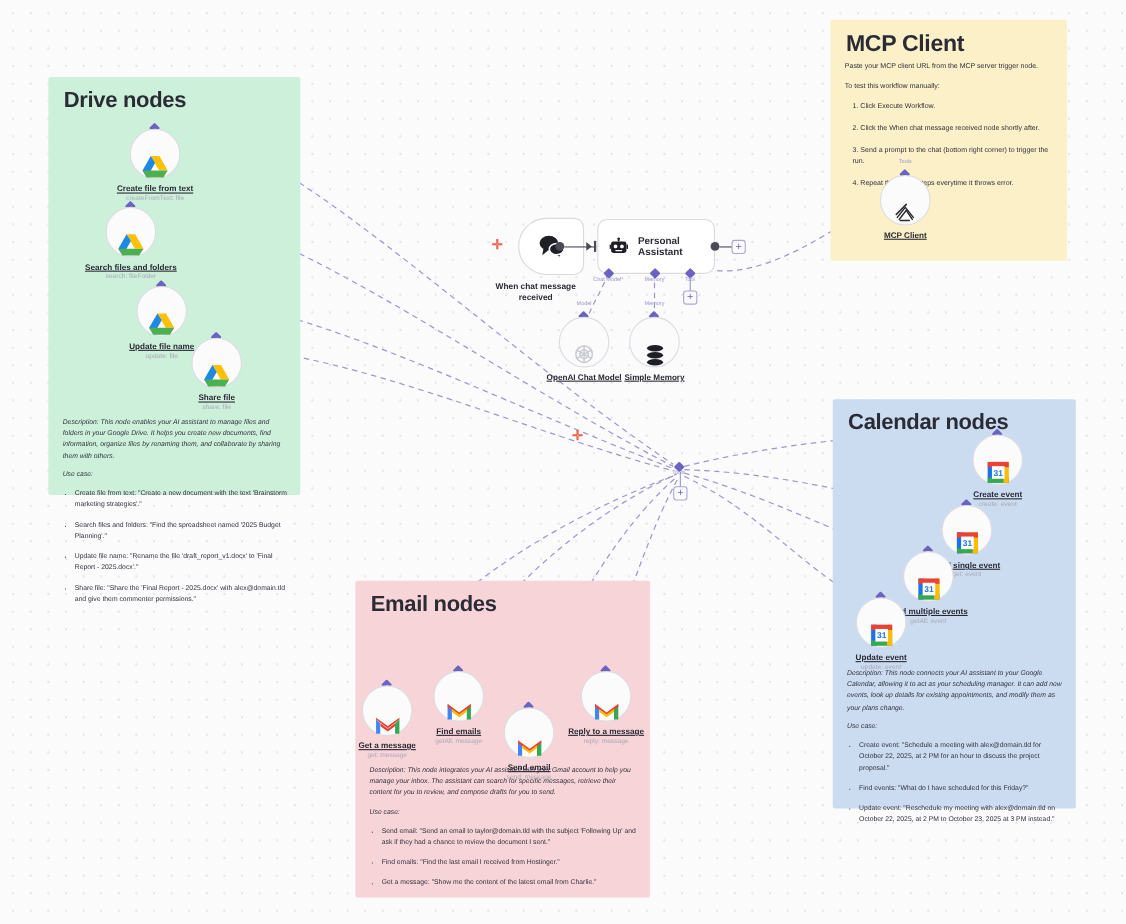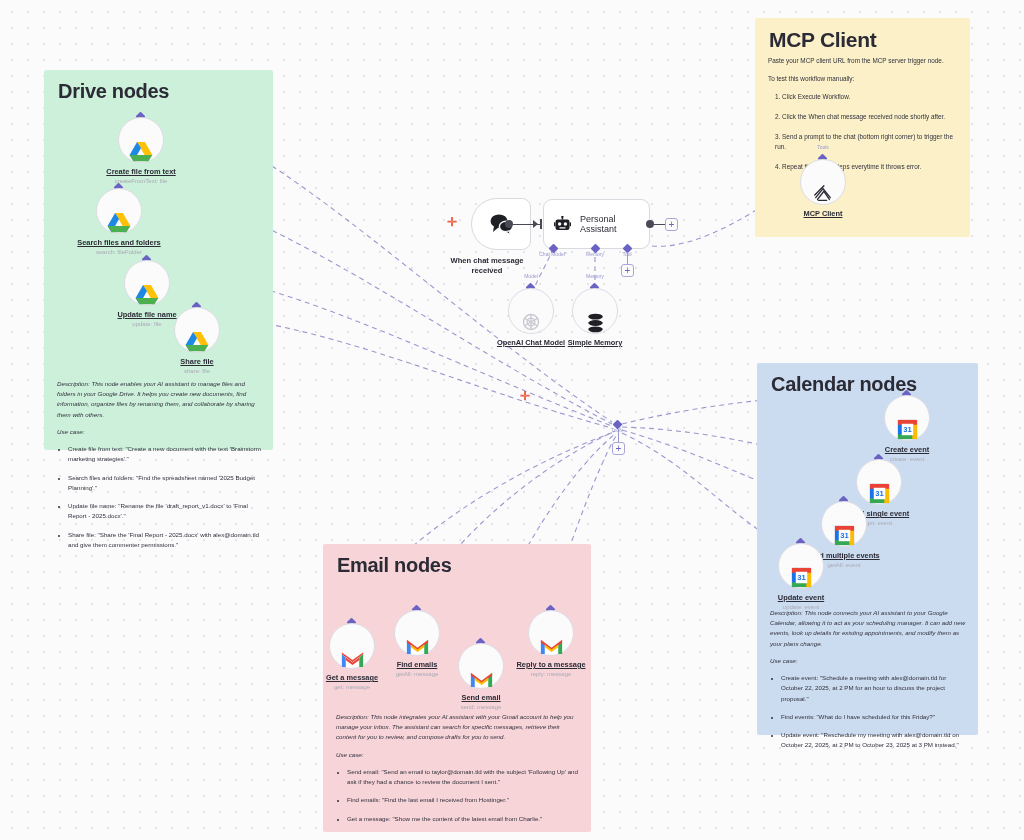--- a/index.html
+++ b/index.html
@@ -25,21 +25,21 @@
     position:absolute;left:13px;right:11px;
     font-size:6.2px;line-height:1.65;color:#30303c;
   }
   .panel-body p{margin:0 0 7px 0;}
   .panel-body .ital{font-style:italic;}
   .panel-body ul{margin:0;padding-left:11px;}
   .panel-body li{margin:0 0 8px 0;}
   .panel-body li::marker{font-size:5px;}
 
   #drive-panel{left:44px;top:70px;width:229px;height:380px;background:#cdf0db;}
-  #email-panel{left:323px;top:544px;width:268px;height:288px;background:#f7d4d8;}
+  #email-panel{left:323px;top:528px;width:268px;height:288px;background:#f7d4d8;}
   #calendar-panel{left:757px;top:363px;width:221px;height:372px;background:#ccdcf0;}
   #mcp-panel{left:755px;top:18px;width:215px;height:219px;background:#fbf0c8;}
 
   
   .rnode{position:absolute;width:0;height:0;}
   .rnode .circle{
     position:absolute;left:-23px;top:-23px;width:46px;height:46px;border-radius:50%;
     background:#fbfbfc;border:1px solid #dcdce3;
     display:flex;align-items:flex-end;justify-content:center;
     box-sizing:border-box;
@@ -59,21 +59,21 @@
   .porttag{
     position:absolute;left:50%;transform:translateX(-50%);
     font-size:5px;color:#9a97cd;white-space:nowrap;
   }
 
   
   .boxnode{
     position:absolute;background:#fff;border:1px solid #d9d9e0;border-radius:9px;
     box-sizing:border-box;display:flex;align-items:center;
   }
-  .boxnode .btxt{font-size:9px;color:#2b2b36;font-weight:400;}
+  .boxnode .btxt{font-size:9px;color:#2b2b36;font-weight:700;}
   .caplabel{
     position:absolute;left:50%;transform:translateX(-50%);
     text-align:center;font-size:7.6px;font-weight:700;color:#2b2b36;white-space:nowrap;line-height:1.35;
   }
   .dot-out{position:absolute;width:8px;height:8px;border-radius:50%;background:#4a4a57;}
   .plusbox{
     position:absolute;width:13px;height:13px;border:1px solid #a9a7d6;border-radius:3px;
     background:#fbfbfc;color:#6b63c4;font-size:10px;line-height:11px;text-align:center;box-sizing:border-box;
   }
   .sparkplus{position:absolute;color:#f0614a;font-size:12px;line-height:1;font-weight:700;}

